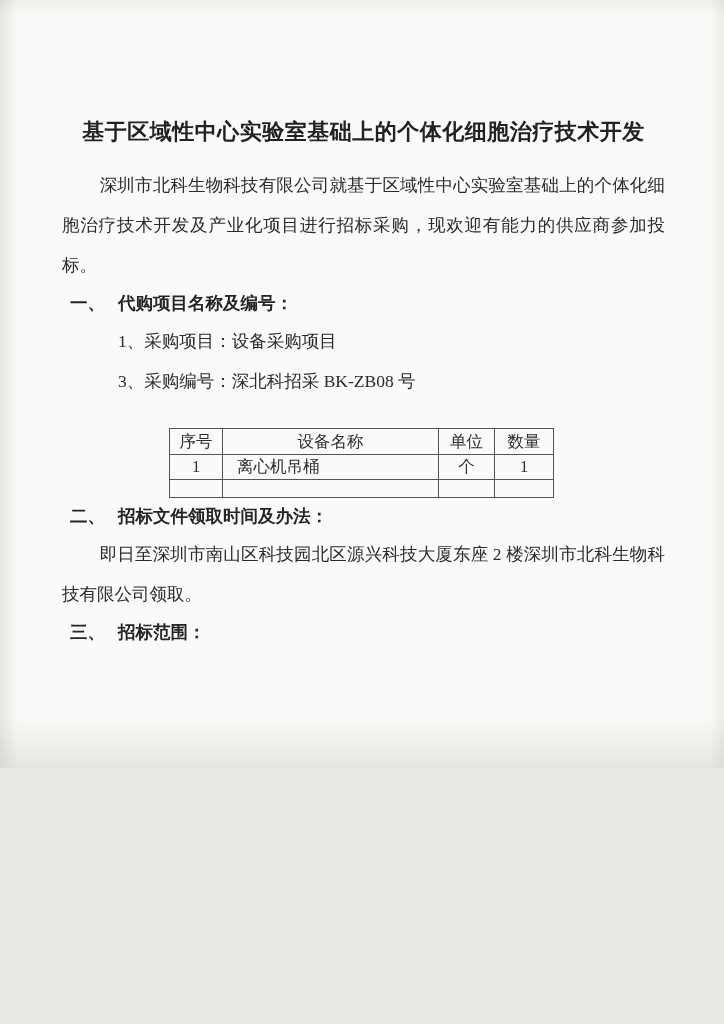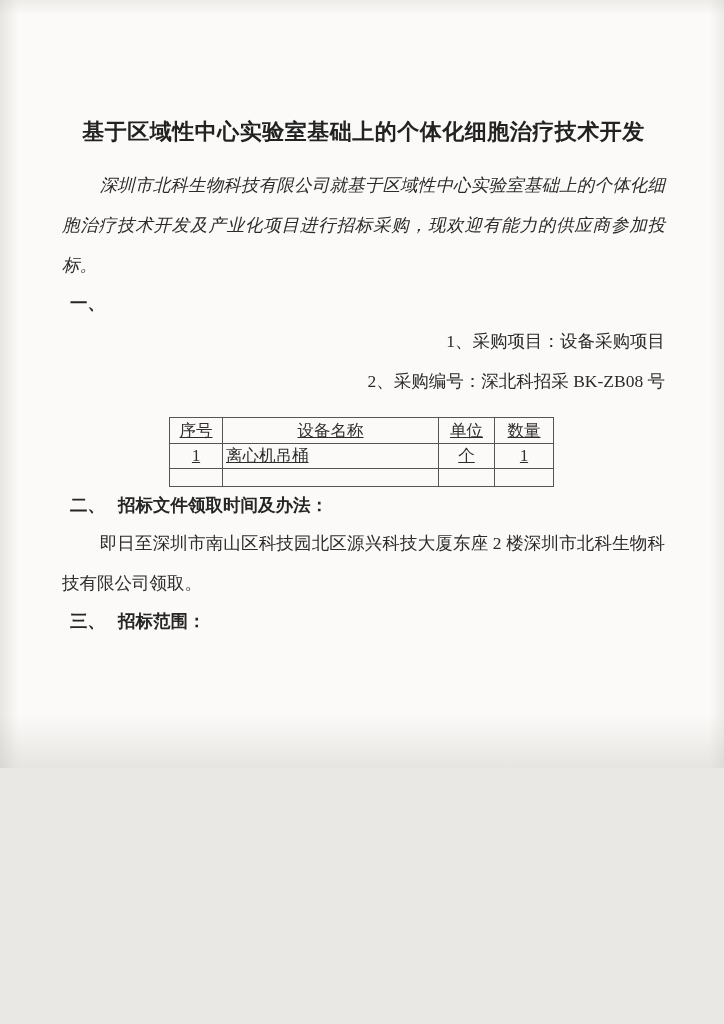--- a/index.html
+++ b/index.html
@@ -34,91 +34,89 @@
     color: #222;
   }
   .title-line { display: block; }
 
   .intro {
     margin: 13px 0 0 0;
     font-size: 17.5px;
     line-height: 42px;
     text-align: justify;
     text-indent: 2.15em;
-    font-style: italic;
   }
 
   .sec {
     display: flex;
     margin: 0;
     padding-left: 8px;
     font-family: "Liberation Sans", "DejaVu Sans", sans-serif;
     font-size: 17.5px;
     font-weight: 700;
     line-height: 36px;
     color: #252525;
   }
   .sec-num { width: 48px; flex: 0 0 48px; }
 
   .item {
     margin: 0;
     padding-left: 56px;
     font-size: 17.5px;
     line-height: 40px;
     white-space: nowrap;
-    text-align: right;
   }
 
   .para {
     margin: 0;
     font-size: 17.5px;
     line-height: 40px;
     text-align: justify;
   }
   .para.indent-2 { text-indent: 2.15em; }
   .para.indent-3 { text-indent: 3.2em; }
 
   table.equip {
     border-collapse: collapse;
     table-layout: fixed;
     width: 384px;
-    margin: 16px 0 0 107px;
-    text-decoration: underline;
+    margin: 27px 0 0 107px;
   }
   table.equip th, table.equip td {
     border: 1px solid #555;
     font-weight: normal;
     font-size: 16.5px;
     text-align: center;
     padding: 0;
     color: #2e2e2e;
     overflow: hidden;
   }
   table.equip thead th { height: 25px; line-height: 25px; }
   table.equip tr.data-row td { height: 24px; line-height: 24px; }
   table.equip tr.empty-row td { height: 17px; line-height: 17px; }
-  table.equip td.cell-name { text-align: left; padding-left: 3px; }
+  table.equip td.cell-name { text-align: left; padding-left: 14px; }
 </style>
 </head>
 <body>
 
 <div class="page">
 
   <h1 class="title">
     <span class="title-line">基于区域性中心实验室基础上的个体化细胞治疗技术开发</span>
   </h1>
 
   <p class="para intro">深圳市北科生物科技有限公司就基于区域性中心实验室基础上的个体化细胞治疗技术开发及产业化项目进行招标采购，现欢迎有能力的供应商参加投标。</p>
 
   <div class="sec">
     <span class="sec-num">一、</span>
+    <span class="sec-label">代购项目名称及编号：</span>
   </div>
 
   <p class="item">1、采购项目：设备采购项目</p>
-  <p class="item">2、采购编号：深北科招采 BK-ZB08 号</p>
+  <p class="item">3、采购编号：深北科招采 BK-ZB08 号</p>
 
   <table class="equip">
     <colgroup>
       <col style="width:53px">
       <col style="width:216px">
       <col style="width:56px">
       <col style="width:59px">
     </colgroup>
     <thead>
       <tr>

